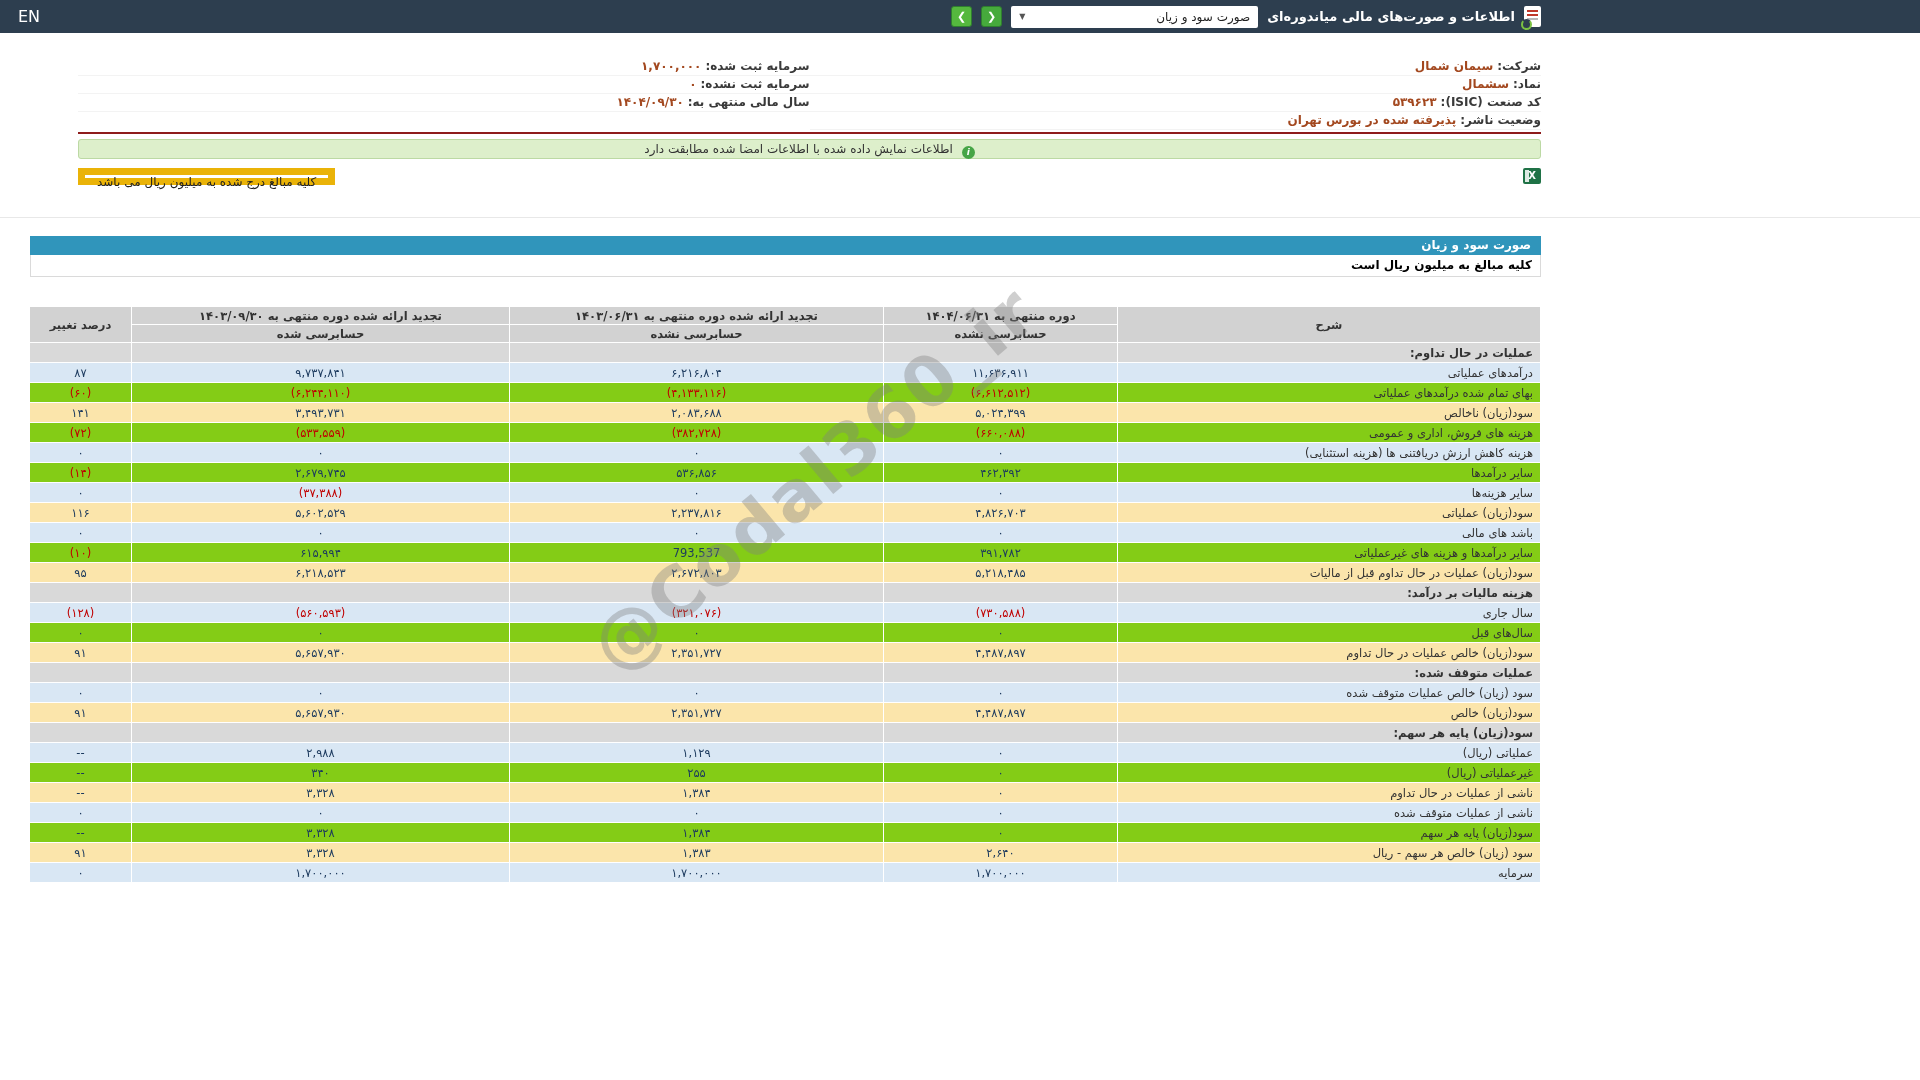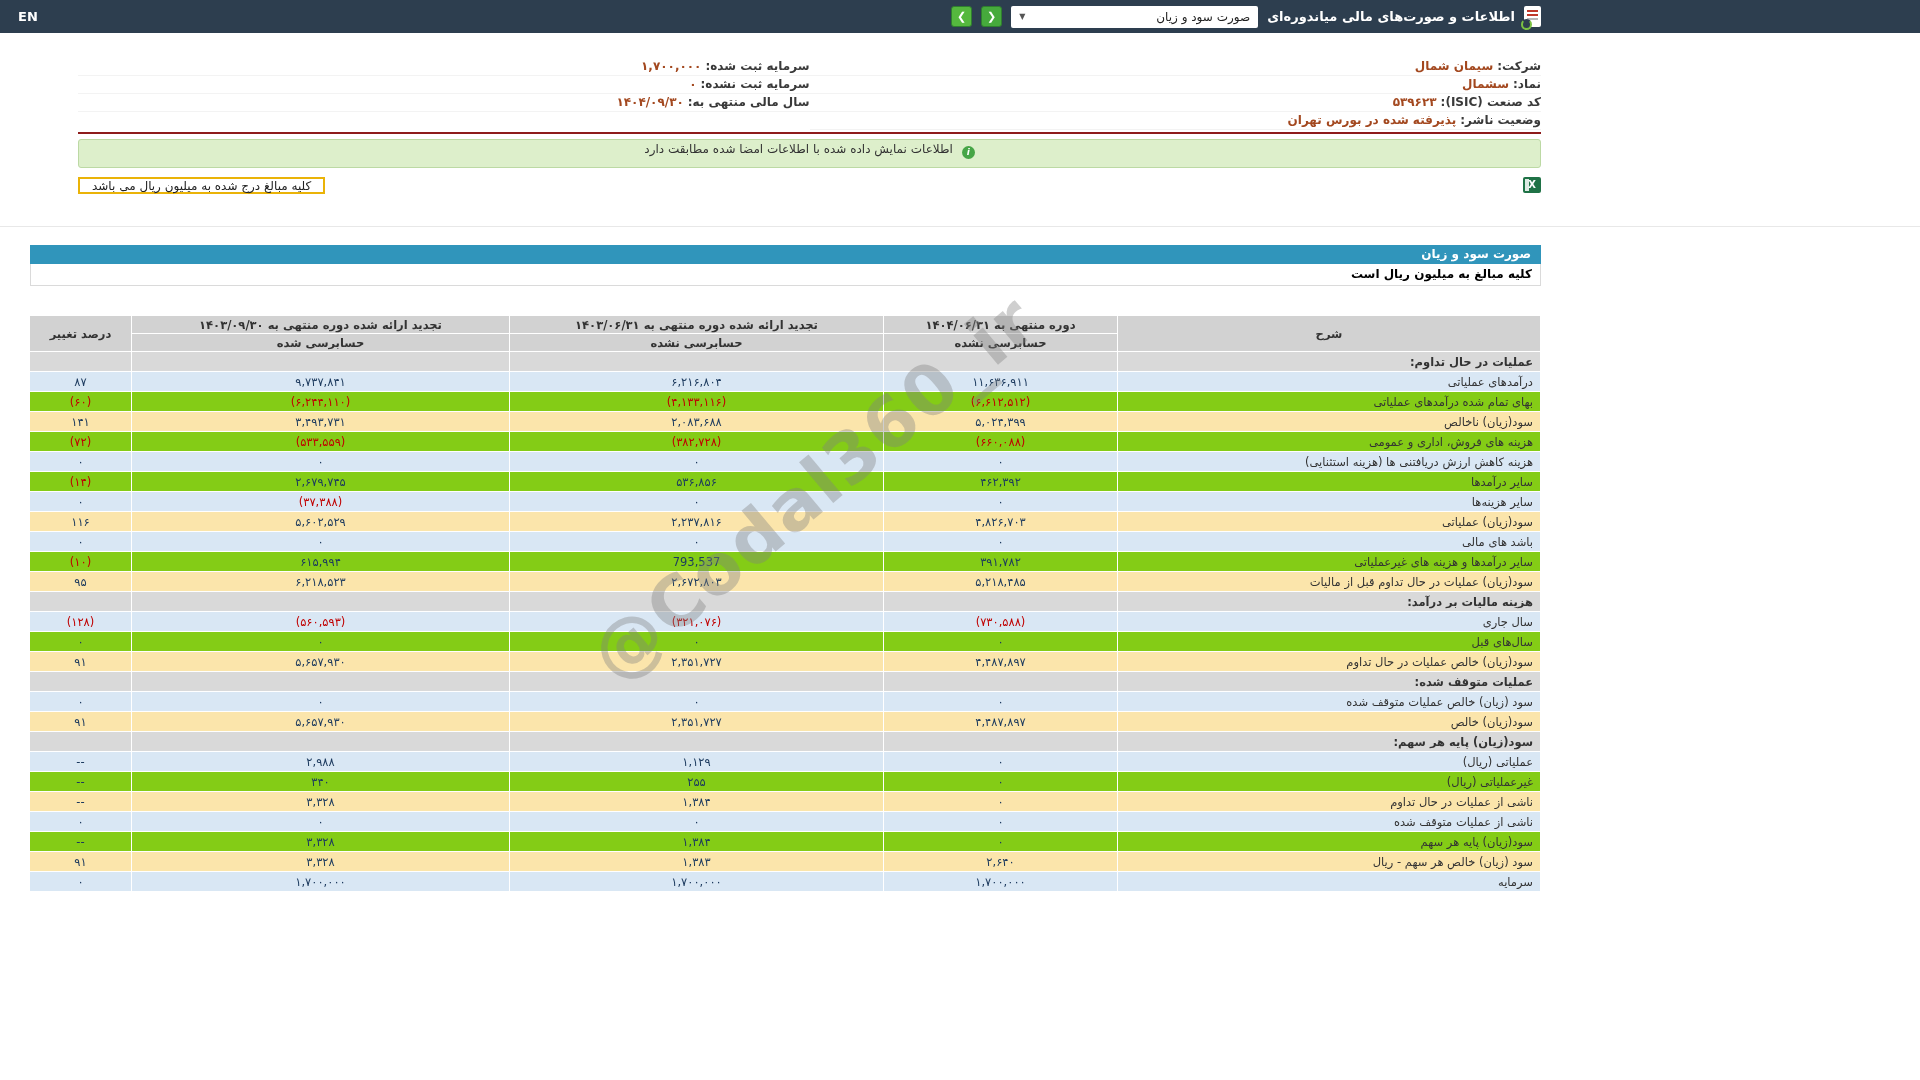--- a/index.html
+++ b/index.html
@@ -11,40 +11,40 @@
   .topbar-right { display: flex; align-items: center; gap: 9px; margin-right: 361px; }
   .topbar-title { color: #fff; font-weight: bold; font-size: 13px; white-space: nowrap; }
   .doc-icon { width: 17px; height: 21px; background: #fff; border-radius: 2px; position: relative; display: inline-block; flex: none; }
   .doc-icon::before { content: ""; position: absolute; right: 3px; left: 3px; top: 4px; height: 2px; background: #c0392b; box-shadow: 0 4px 0 #c0392b, 0 8px 0 #b8b8b8; }
   .doc-icon::after { content: ""; position: absolute; left: -3px; bottom: -3px; width: 7px; height: 7px; border: 2px solid #7bc143; border-top-color: transparent; border-radius: 50%; background: #2d3e4f; }
   .select { width: 247px; height: 22px; background: #fff; border-radius: 2px; display: flex; align-items: center; justify-content: space-between; padding: 0 8px; cursor: pointer; }
   .select .sel-label { font-size: 12px; color: #222; }
   .select .caret { font-size: 8px; color: #555; }
   .nav-btn { width: 21px; height: 21px; border: 1px solid #2f7f2f; border-radius: 3px; background: #46aa3c; color: #fff; font-size: 11px; font-weight: bold; line-height: 18px; cursor: pointer; font-family: "DejaVu Sans", sans-serif; }
   .nav-btn.fwd { background: #55b83e; }
-  .lang { color: #fff; font-size: 13px; text-decoration: none; cursor: pointer; font-weight: bold; }
+  .lang { color: #fff; font-size: 16px; text-decoration: none; cursor: pointer; }
 
   
   .info-section { margin: 25px 379px 0 78px; }
   .info-grid { display: grid; grid-template-columns: 1fr 1fr; grid-auto-rows: 18px; align-items: center; border-bottom: 2px solid #8e1c1c; padding-bottom: 2px; }
   .info-cell { font-size: 12px; white-space: nowrap; overflow: hidden; border-bottom: 1px solid #f3f3f3; height: 18px; line-height: 17px; }
   .il { font-weight: bold; color: #3a3a3a; }
   .iv { font-weight: bold; color: #a3481f; margin-right: 4px; }
   .red-text { font-weight: bold; color: #a3481f; }
 
   
-  .banner { margin-top: 5px; height: 29px; background: #ddefcb; border: 1px solid #bcd9a4; border-radius: 3px; text-align: center; font-size: 12px; color: #333; line-height: 18px; }
+  .banner { margin-top: 5px; height: 20px; background: #ddefcb; border: 1px solid #bcd9a4; border-radius: 3px; text-align: center; font-size: 12px; color: #333; line-height: 18px; }
   .info-icon { display: inline-block; width: 13px; height: 13px; background: #46a546; color: #fff; border-radius: 50%; font-size: 9px; font-weight: bold; line-height: 13px; text-align: center; vertical-align: -2px; margin-left: 5px; font-style: italic; }
 
   
   .tools { margin-top: 8px; height: 18px; display: flex; justify-content: space-between; align-items: center; }
   .excel-icon { width: 18px; height: 16px; background: #1f7246; border-radius: 2px; display: inline-flex; align-items: center; justify-content: center; cursor: pointer; position: relative; }
   .excel-icon::before { content: ""; position: absolute; left: 2px; top: 2px; width: 4px; height: 12px; background: #fff; opacity: .85; }
   .excel-icon .xg { color: #fff; font-size: 10px; font-weight: bold; line-height: 16px; }
-  .amounts-box { border: 2px solid #eab308; background: #fff; font-size: 12px; color: #222; padding: 0 12px; height: 17px; line-height: 15px; white-space: nowrap; }
+  .amounts-box { border: 7px solid #eab308; background: #fff; font-size: 12px; color: #222; padding: 0 12px; height: 17px; line-height: 15px; white-space: nowrap; }
 
   .page-divider { margin-top: 32px; border-top: 1px solid #e8e8e8; width: 100%; }
 
   
   .report { margin: 18px 379px 0 30px; position: relative; }
   .report-title { background: #3095bb; color: #fff; font-weight: bold; font-size: 12px; height: 19px; line-height: 19px; padding-right: 10px; }
   .report-note { border: 1px solid #dadada; border-top: none; height: 22px; line-height: 21px; font-weight: bold; font-size: 12px; color: #000; padding-right: 8px; background: #fff; }
 
   table.pl-table { width: 100%; border-collapse: collapse; table-layout: fixed; margin-top: 29px; }
   .pl-table th { background: #d2d2d2; border: 1px solid #fff; font-size: 11.5px; font-weight: bold; color: #333; height: 18px; text-align: center; padding: 0 4px; }

